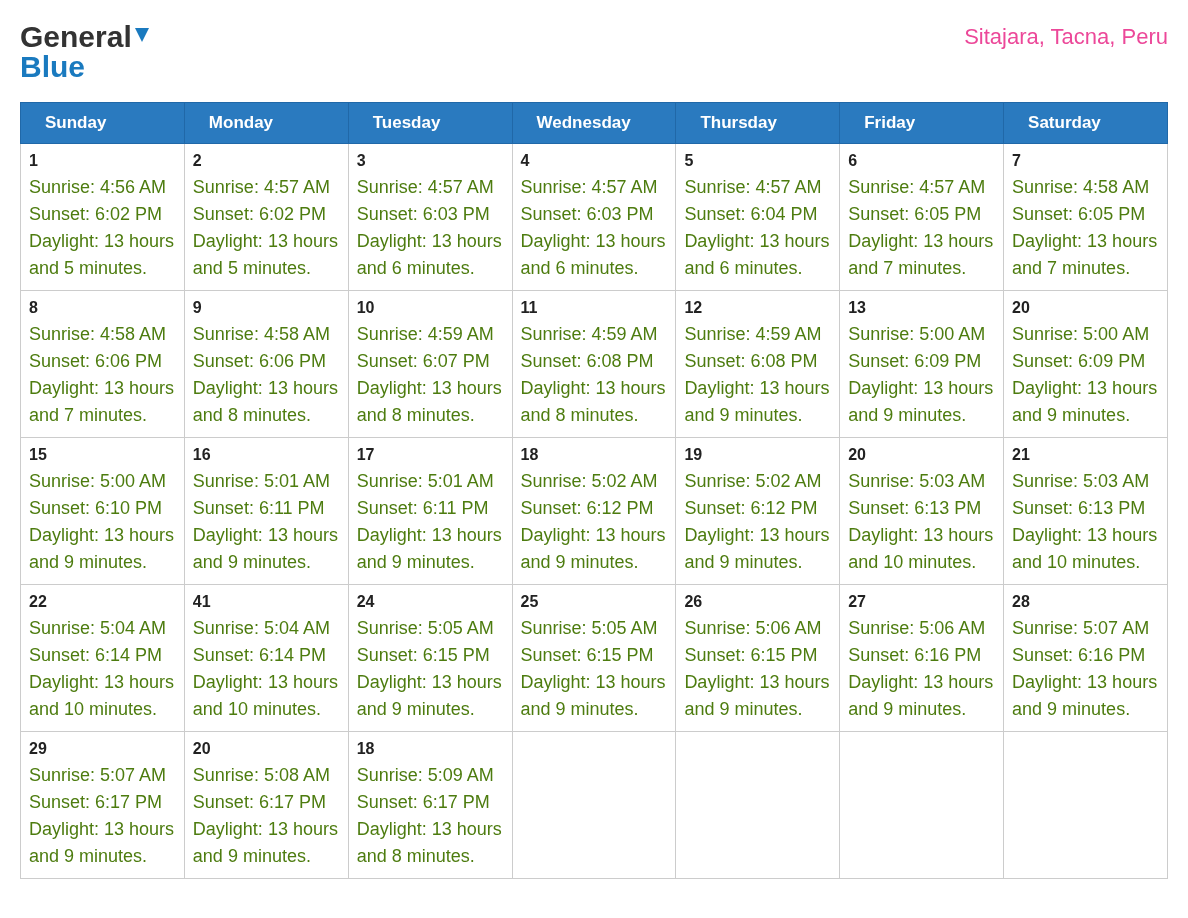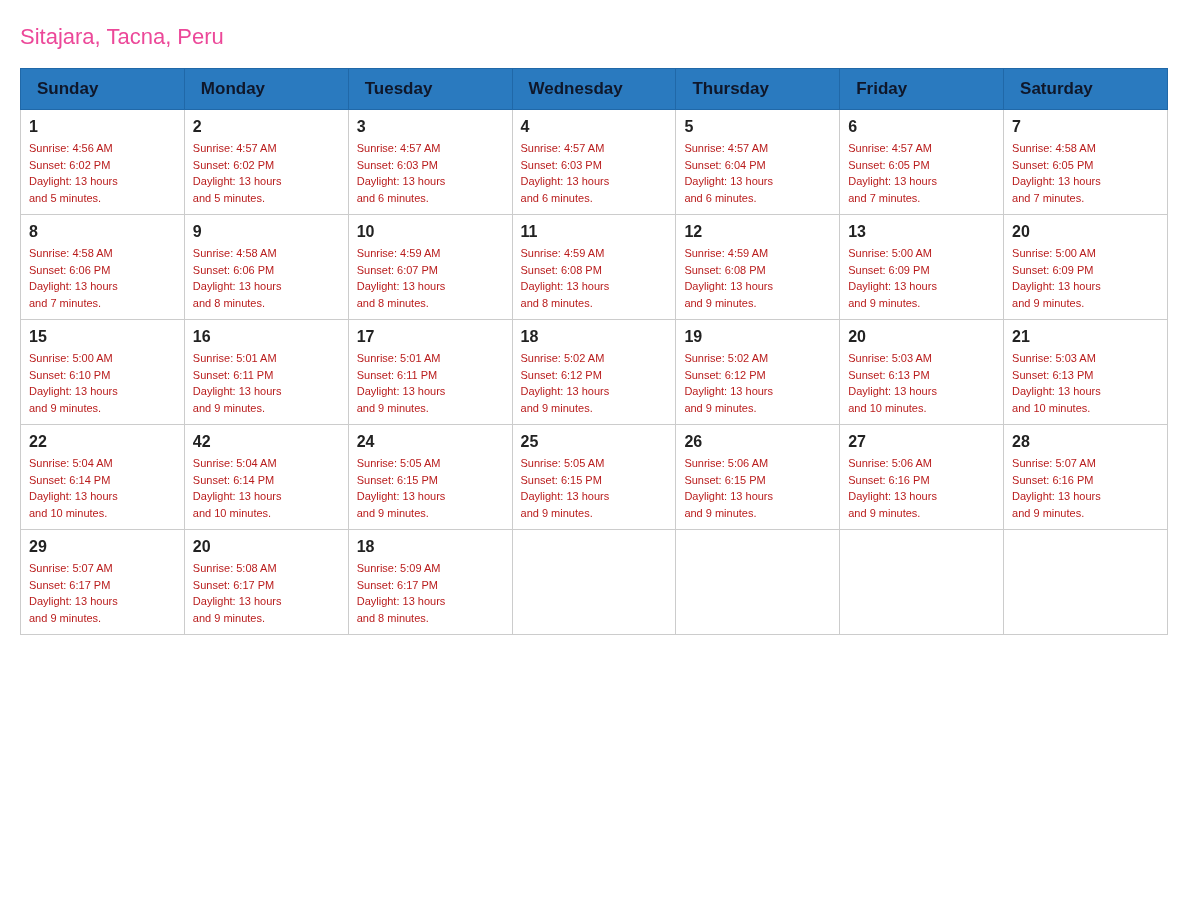--- a/index.html
+++ b/index.html
@@ -35,56 +35,68 @@
       color: #ec4899;
       margin-top: 4px;
     }
     .calendar {
       width: 100%;
       border-collapse: collapse;
       border: 1px solid #bbb;
     }
     .calendar th {
       background: #2a7abf;
-      color: #0f172a;
+      color: #ffffff;
       font-size: 17px;
       font-weight: bold;
-      padding: 10px 16px;
+      padding: 10px 24px;
       text-align: left;
       border: 1px solid #2068a8;
     }
     .calendar td {
       vertical-align: top;
       padding: 8px 8px;
       border: 1px solid #ccc;
       width: 14.285%;
       font-size: 13px;
       color: #333;
       min-height: 100px;
     }
     .day-number {
       font-size: 16px;
       font-weight: bold;
       color: #222;
       display: block;
       margin-bottom: 4px;
     }
     .day-info {
-      font-size: 11px;
-      color: #b91c1c;
+      font-size: 18px;
+      color: #4d7c0f;
       line-height: 1.5;
     }
     .empty-cell {
       background: #fff;
     }
   </style>
 </head>
 <body>
 
 <div class="header">
+  <div class="logo">
+    <div style="display:flex; align-items:center;">
+      <span style="font-size:30px; font-weight:bold; color:#333;">General</span>
+      <span style="display:inline-block; position:relative; margin: 0 1px;">
+        
+        <svg width="18" height="18" viewBox="0 0 18 18">
+          <polygon points="2,2 16,2 9,16" fill="#1a7abf"></polygon>
+        </svg>
+      </span>
+    </div>
+    <div style="font-size:30px; font-weight:bold; color:#1a7abf; margin-top:-4px;">Blue</div>
+  </div>
   <div class="title-area">
     <div class="calendar-subtitle">Sitajara, Tacna, Peru</div>
   </div>
 </div>
 
 <table class="calendar">
   <thead>
     <tr>
     <th>Sunday</th>
         <th>Monday</th>
@@ -273,21 +285,21 @@
       <tr>
         <td>
         <span class="day-number">22</span>
         <div class="day-info">
           Sunrise: 5:04 AM<br>
           Sunset: 6:14 PM<br>
           Daylight: 13 hours <br>and 10 minutes.
         </div>
       </td>
         <td>
-        <span class="day-number">42</span>
+        <span class="day-number">41</span>
         <div class="day-info">
           Sunrise: 5:04 AM<br>
           Sunset: 6:14 PM<br>
           Daylight: 13 hours <br>and 10 minutes.
         </div>
       </td>
         <td>
         <span class="day-number">24</span>
         <div class="day-info">
           Sunrise: 5:05 AM<br>

